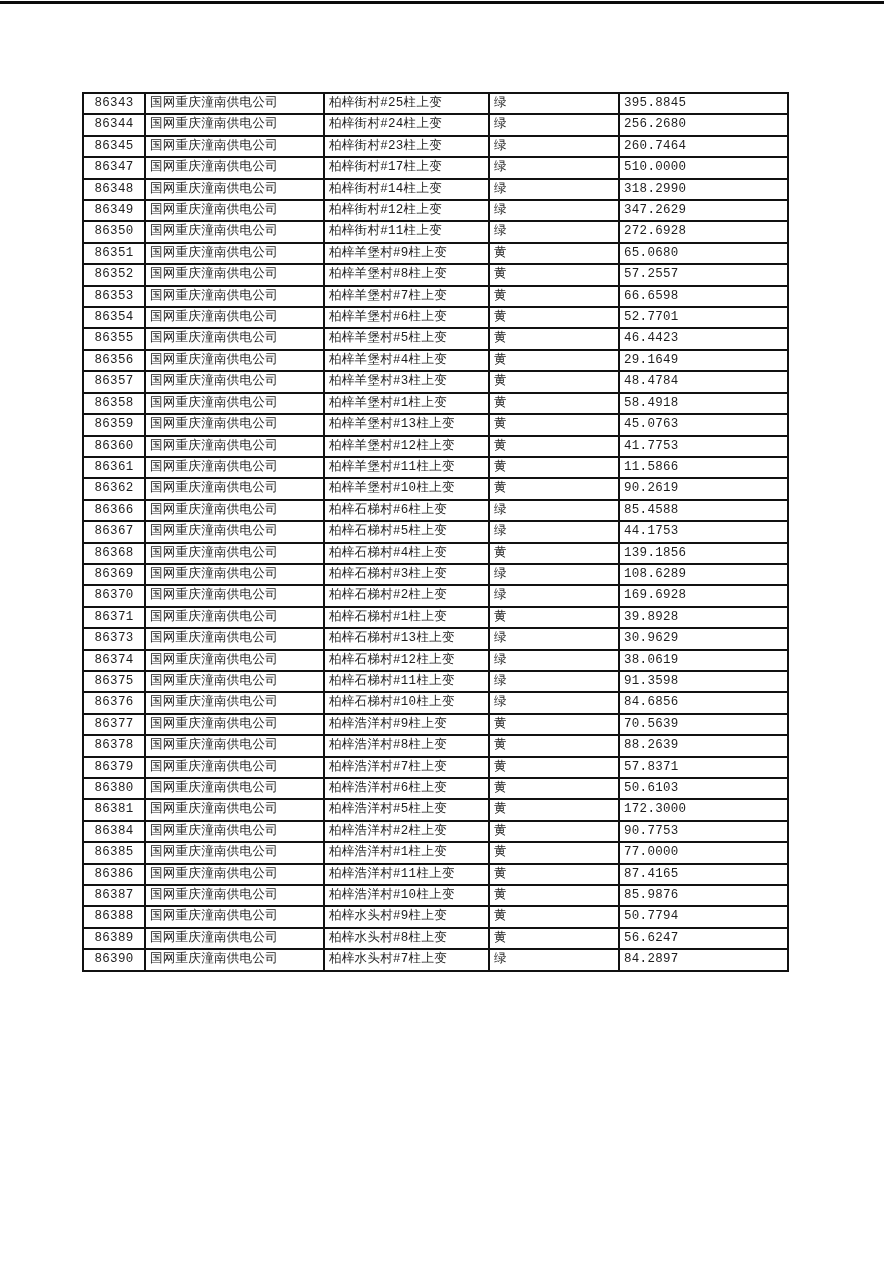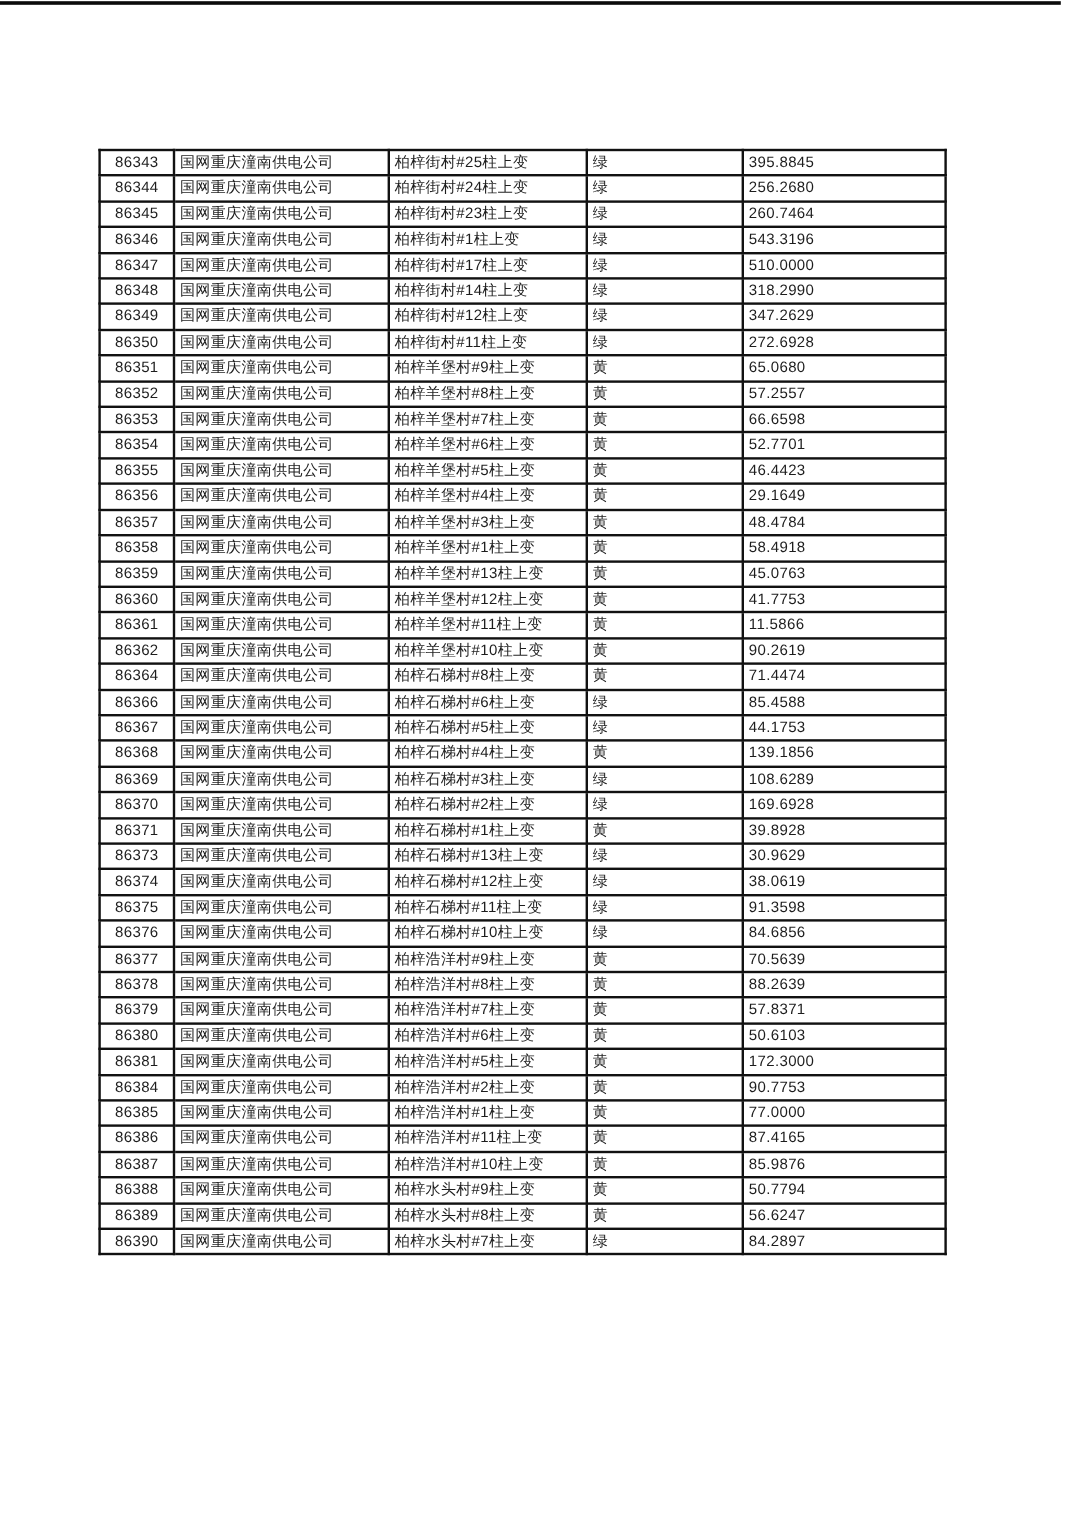--- a/index.html
+++ b/index.html
@@ -18,21 +18,22 @@
     position: absolute;
     left: 0;
     top: 1px;
     width: 884px;
     height: 3px;
     background: #0a0a0a;
   }
   .table-wrap {
     position: absolute;
     left: 82px;
-    top: 124px;
+    top: 92px;
+    font-family: Liberation Mono, monospace;
   }
   table.data-table {
     border-collapse: collapse;
     table-layout: fixed;
     width: 705px;
   }
   table.data-table td {
     border: 2px solid #111111;
     height: 19.4px;
     line-height: 19.4px;
@@ -79,27 +80,20 @@
             <td class="col-value">256.2680</td>
           </tr>
           <tr>
             <td class="col-id">86345</td>
             <td class="col-company">国网重庆潼南供电公司</td>
             <td class="col-name">柏梓街村#23柱上变</td>
             <td class="col-status">绿</td>
             <td class="col-value">260.7464</td>
           </tr>
           <tr>
-            <td class="col-id">86346</td>
-            <td class="col-company">国网重庆潼南供电公司</td>
-            <td class="col-name">柏梓街村#1柱上变</td>
-            <td class="col-status">绿</td>
-            <td class="col-value">543.3196</td>
-          </tr>
-          <tr>
             <td class="col-id">86347</td>
             <td class="col-company">国网重庆潼南供电公司</td>
             <td class="col-name">柏梓街村#17柱上变</td>
             <td class="col-status">绿</td>
             <td class="col-value">510.0000</td>
           </tr>
           <tr>
             <td class="col-id">86348</td>
             <td class="col-company">国网重庆潼南供电公司</td>
             <td class="col-name">柏梓街村#14柱上变</td>
@@ -196,27 +190,20 @@
             <td class="col-name">柏梓羊堡村#11柱上变</td>
             <td class="col-status">黄</td>
             <td class="col-value">11.5866</td>
           </tr>
           <tr>
             <td class="col-id">86362</td>
             <td class="col-company">国网重庆潼南供电公司</td>
             <td class="col-name">柏梓羊堡村#10柱上变</td>
             <td class="col-status">黄</td>
             <td class="col-value">90.2619</td>
-          </tr>
-          <tr>
-            <td class="col-id">86364</td>
-            <td class="col-company">国网重庆潼南供电公司</td>
-            <td class="col-name">柏梓石梯村#8柱上变</td>
-            <td class="col-status">黄</td>
-            <td class="col-value">71.4474</td>
           </tr>
           <tr>
             <td class="col-id">86366</td>
             <td class="col-company">国网重庆潼南供电公司</td>
             <td class="col-name">柏梓石梯村#6柱上变</td>
             <td class="col-status">绿</td>
             <td class="col-value">85.4588</td>
           </tr>
           <tr>
             <td class="col-id">86367</td>

